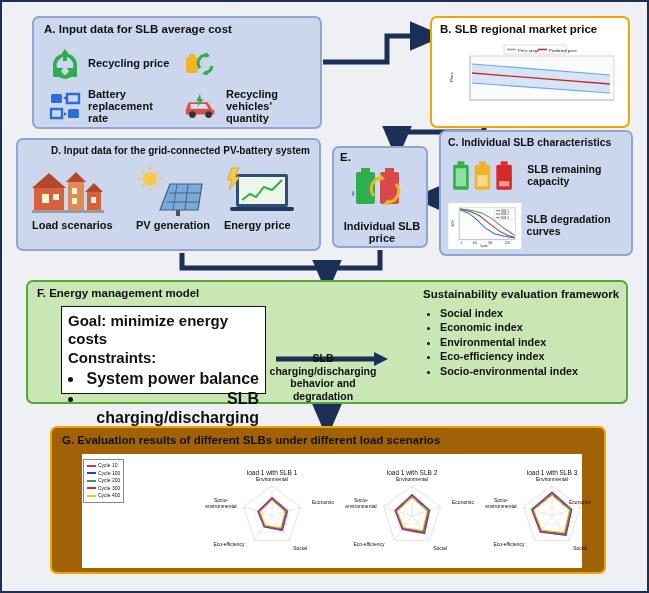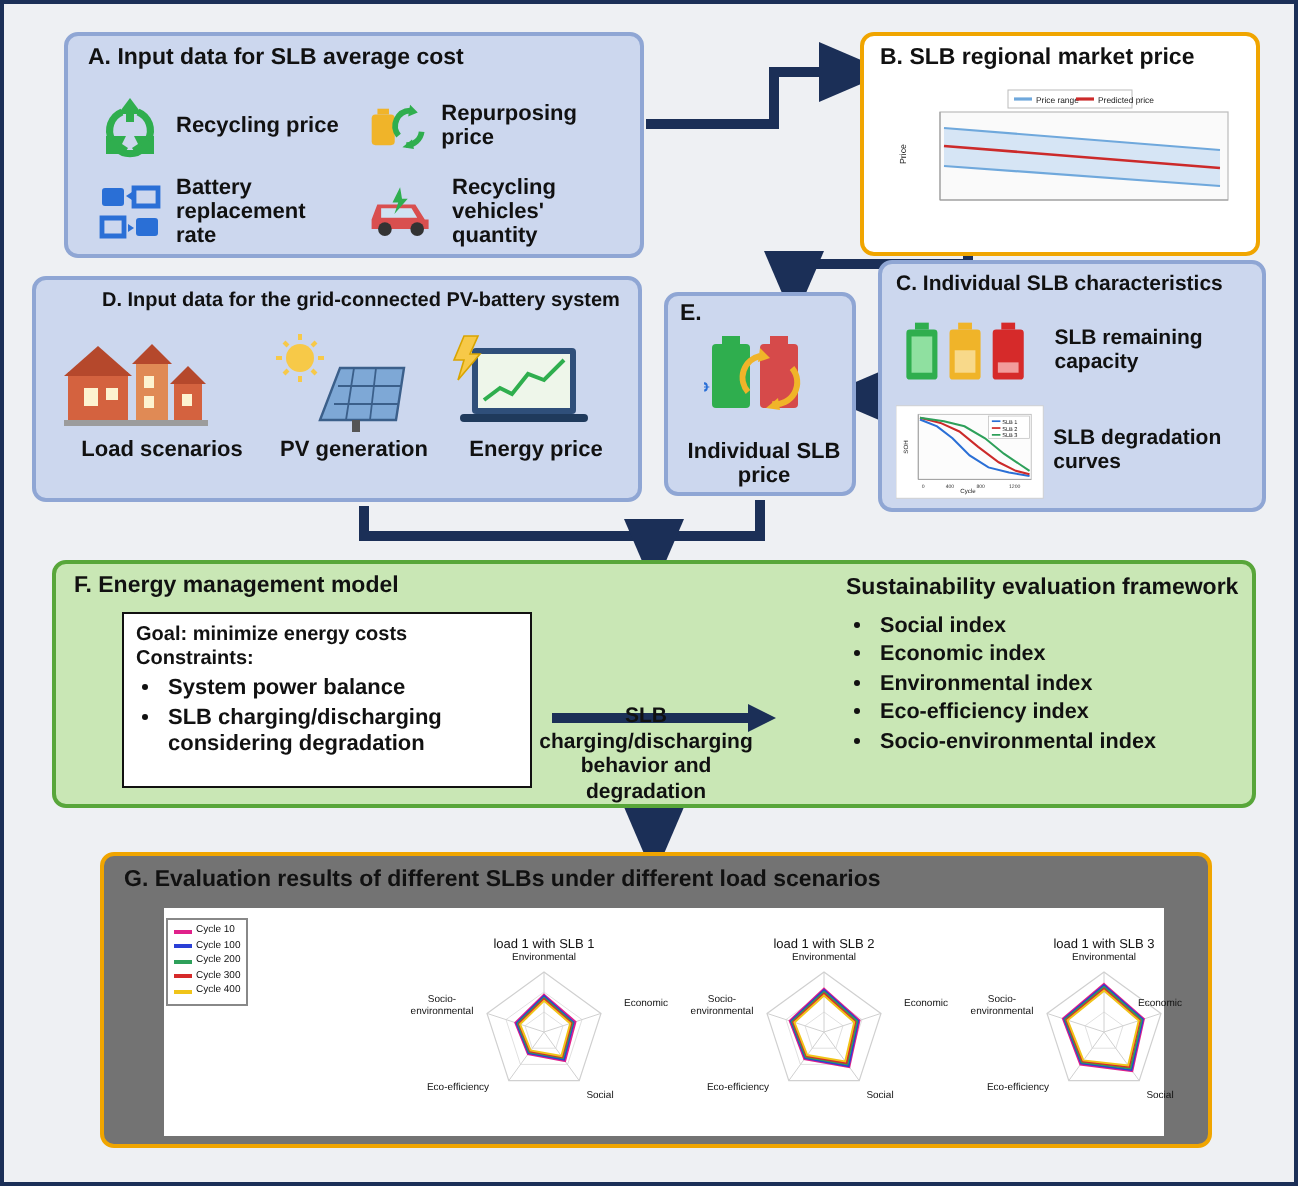--- a/index.html
+++ b/index.html
@@ -45,21 +45,21 @@
   #panelC .title{position:absolute;left:7px;top:4px;font-size:10.5px;}
   .cRow{position:absolute;display:flex;align-items:center;}
   .cRow .lab{font-size:10.5px;font-weight:bold;color:#111;line-height:1.12;margin-left:5px;}
 
   
   #panelD{
     left:14px;top:136px;width:305px;height:113px;
     background:#ccd7ee;border:2px solid #8fa6d4;border-radius:7px;
   }
   #panelD .title{position:absolute;left:9px;top:5px;}
-  .dCell{position:absolute;text-align:center;}
+  .dCell{position:absolute;text-align:left;}
   .dCell .lab{font-size:11px;font-weight:bold;color:#111;line-height:1.12;margin-top:1px;}
 
   
   #panelE{
     left:330px;top:144px;width:96px;height:102px;
     background:#ccd7ee;border:2px solid #8fa6d4;border-radius:7px;
   }
   #panelE .title{position:absolute;left:6px;top:3px;}
   #panelE .lab{position:absolute;left:0;top:72px;width:96px;text-align:center;font-size:11px;font-weight:bold;color:#111;line-height:1.1;}
 
@@ -67,34 +67,34 @@
   #panelF{
     left:24px;top:278px;width:602px;height:124px;
     background:#c9e7b5;border:2px solid #58a63a;border-radius:7px;
   }
   #panelF .title{position:absolute;left:9px;top:5px;}
   #fGoal{
     position:absolute;left:33px;top:24px;width:205px;height:88px;
     background:#fff;border:1.5px solid #111;
     padding:5px 6px;box-sizing:border-box;
   }
-  #fGoal .ln{font-size:10px;font-weight:bold;color:#111;line-height:1.22;}
+  #fGoal .ln{font-size:15px;font-weight:bold;color:#111;line-height:1.22;}
   #fGoal ul{margin:2px 0 0 0;padding-left:16px;}
-  #fGoal li{font-size:11px;font-weight:bold;color:#111;line-height:1.2;margin-bottom:1px;}
+  #fGoal li{font-size:16px;font-weight:bold;color:#111;line-height:1.2;margin-bottom:1px;text-align:right;}
   #fMid{position:absolute;left:236px;top:38px;width:118px;text-align:center;margin-top:32px;}
   #fMid .ln{font-size:10.5px;font-weight:bold;color:#111;line-height:1.2;}
   #fRight{position:absolute;left:395px;top:6px;width:205px;}
   #fRight .hd{font-size:11.5px;font-weight:bold;color:#111;}
   #fRight ul{margin:6px 0 0 0;padding-left:17px;}
   #fRight li{font-size:10.8px;font-weight:bold;color:#111;line-height:1.34;}
 
   
   #panelG{
     left:48px;top:424px;width:556px;height:148px;
-    background:#737373;border:2px solid #f0a500;border-radius:7px;
+    background:#a16207;border:2px solid #f0a500;border-radius:7px;
   }
   #panelG .title{position:absolute;left:10px;top:6px;}
   #gChart{position:absolute;left:30px;top:26px;width:500px;height:114px;background:#fff;}
 
   .legendbox{position:absolute;left:1px;top:5px;border:1px solid #888;background:#fff;padding:2px 3px;}
   .legendbox div{font-size:5px;color:#111;line-height:1.5;white-space:nowrap;display:flex;align-items:center;}
   .legendbox i{display:inline-block;width:9px;height:2px;margin-right:2px;}
 
   .radarLabel{position:absolute;font-size:5px;color:#111;text-align:center;line-height:1.15;}
   .radarTitle{position:absolute;font-size:6.5px;color:#111;text-align:center;font-weight:normal;}
@@ -152,21 +152,20 @@
         <svg width="34" height="34" viewBox="0 0 34 34">
           <rect x="4" y="11" width="12" height="16" rx="2" fill="#f0b429"></rect>
           <rect x="7" y="8" width="6" height="3" fill="#f0b429"></rect>
           <g fill="none" stroke="#2fae4e" stroke-width="3">
             <path d="M18 22 A8 8 0 0 1 24 9"></path>
             <path d="M30 20 A8 8 0 0 1 22 27"></path>
           </g>
           <path d="M24 6 L28 10 L23 12 Z" fill="#2fae4e"></path>
           <path d="M20 28 L25 24 L26 29 Z" fill="#2fae4e"></path>
         </svg>
-        <div class="lab">Repurposing price</div>
       </div>
 
       <div class="aCell" style="left:6px;top:44px;width:128px;height:40px;">
         <svg width="34" height="34" viewBox="0 0 34 34">
           <rect x="3" y="5" width="11" height="9" rx="1.5" fill="#2a6fd6"></rect>
           <rect x="20" y="20" width="11" height="9" rx="1.5" fill="#2a6fd6"></rect>
           <path d="M19 5 L31 5 L31 14 L19 14 Z" fill="none" stroke="#2a6fd6" stroke-width="2.4"></path>
           <path d="M3 20 L14 20 L14 29 L3 29 Z" fill="none" stroke="#2a6fd6" stroke-width="2.4"></path>
           <path d="M15 9 L18 7 L18 11 Z" fill="#2a6fd6"></path>
           <path d="M19 25 L16 23 L16 27 Z" fill="#2a6fd6"></path>

